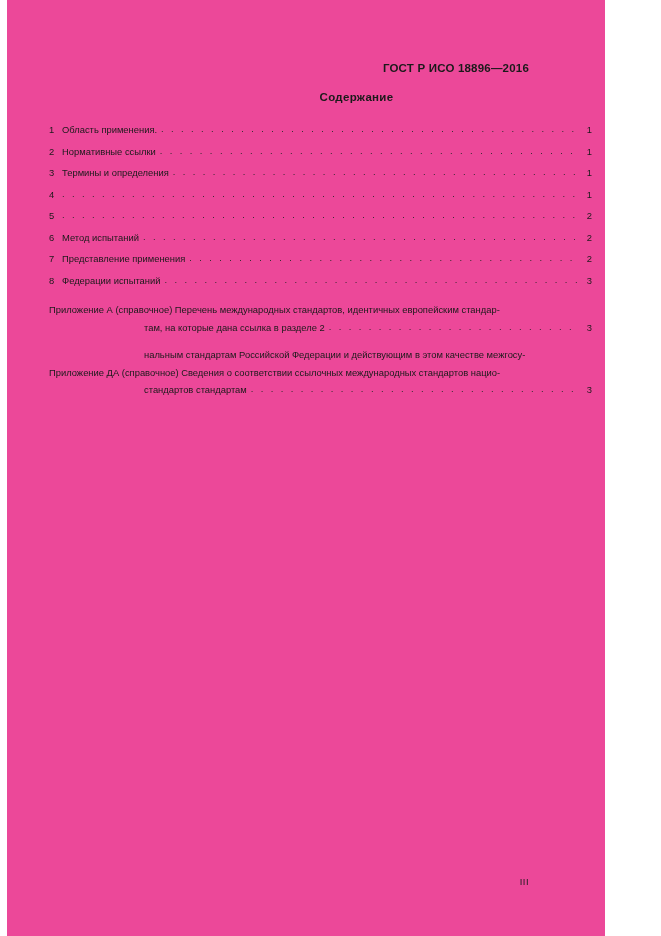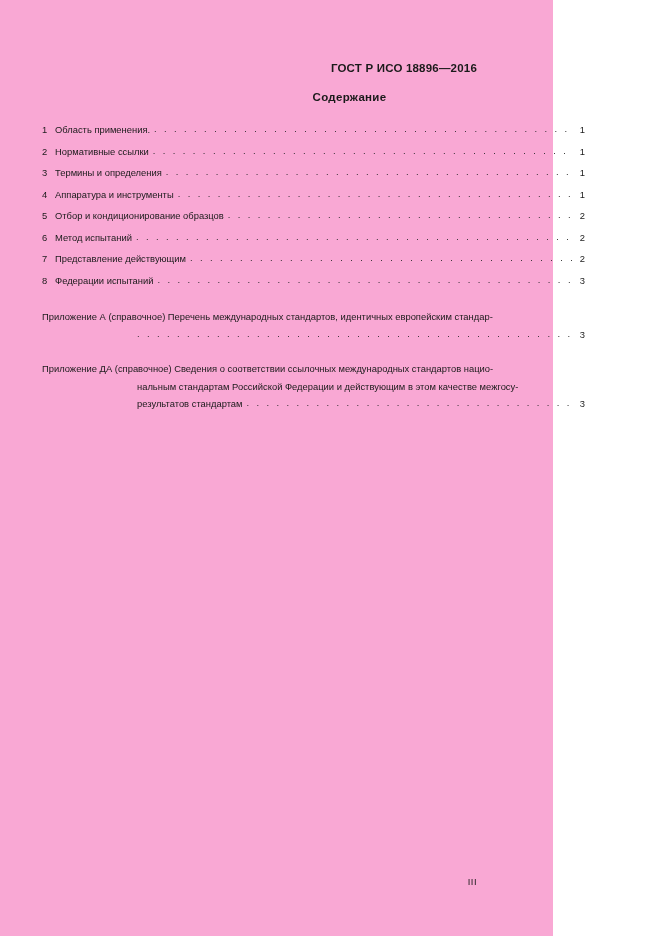--- a/index.html
+++ b/index.html
@@ -10,25 +10,25 @@
   body {
     width: 661px;
     height: 936px;
     position: relative;
     font-family: "Liberation Sans", sans-serif;
     color: #1a1a1a;
     overflow: hidden;
   }
   .page {
     position: absolute;
-    left: 0;
+    left: 7px;
     top: 0;
-    width: 553px;
+    width: 598px;
     height: 936px;
-    background: #f9a8d4;
+    background: #ec4899;
   }
   .header-std {
     position: absolute;
     right: 76px;
     top: 62px;
     font-size: 11.5px;
     font-weight: bold;
     letter-spacing: 0.2px;
     white-space: nowrap;
   }
@@ -81,21 +81,21 @@
     color: #2a2a2a;
     transform: translateY(-1px);
   }
   .pageno {
     flex: 0 0 auto;
     text-align: right;
     min-width: 10px;
     padding-left: 3px;
   }
   .wrap-block {
-    margin-top: 17px;
+    margin-top: 10px;
   }
   .wrap-line {
     display: block;
     font-size: 9.4px;
     line-height: 17.5px;
     white-space: nowrap;
   }
   .wrap-line.indent {
     padding-left: 95px;
   }
@@ -148,75 +148,74 @@
         <span class="num">3</span>
         <span class="label">Термины и определения</span>
         <span class="leader">. . . . . . . . . . . . . . . . . . . . . . . . . . . . . . . . . . . . . . . . . . . . . . . . . . . . . . . . . . . . . . . . . . . . . . . . . . .</span>
         <span class="pageno">1</span>
       </div>
     </div>
 
     <div class="toc-entry">
       <div class="row">
         <span class="num">4</span>
-        <span class="label">Аппаратура и инструменты</span>
         <span class="leader">. . . . . . . . . . . . . . . . . . . . . . . . . . . . . . . . . . . . . . . . . . . . . . . . . . . . . . . . . . . . . . . . . . . . . . . . . . .</span>
         <span class="pageno">1</span>
       </div>
     </div>
 
     <div class="toc-entry">
       <div class="row">
         <span class="num">5</span>
-        <span class="label">Отбор и кондиционирование образцов</span>
         <span class="leader">. . . . . . . . . . . . . . . . . . . . . . . . . . . . . . . . . . . . . . . . . . . . . . . . . . . . . . . . . . . . . . . . . . . . . . . . . . .</span>
         <span class="pageno">2</span>
       </div>
     </div>
 
     <div class="toc-entry">
       <div class="row">
         <span class="num">6</span>
         <span class="label">Метод испытаний</span>
         <span class="leader">. . . . . . . . . . . . . . . . . . . . . . . . . . . . . . . . . . . . . . . . . . . . . . . . . . . . . . . . . . . . . . . . . . . . . . . . . . .</span>
         <span class="pageno">2</span>
       </div>
     </div>
 
     <div class="toc-entry">
       <div class="row">
         <span class="num">7</span>
-        <span class="label">Представление действующим</span>
+        <span class="label">Представление применения</span>
         <span class="leader">. . . . . . . . . . . . . . . . . . . . . . . . . . . . . . . . . . . . . . . . . . . . . . . . . . . . . . . . . . . . . . . . . . . . . . . . . . .</span>
         <span class="pageno">2</span>
       </div>
     </div>
 
     <div class="toc-entry">
       <div class="row">
         <span class="num">8</span>
         <span class="label">Федерации испытаний</span>
         <span class="leader">. . . . . . . . . . . . . . . . . . . . . . . . . . . . . . . . . . . . . . . . . . . . . . . . . . . . . . . . . . . . . . . . . . . . . . . . . . .</span>
         <span class="pageno">3</span>
       </div>
     </div>
 
     <div class="toc-entry multi wrap-block">
       <span class="wrap-line">Приложение А (справочное) Перечень международных стандартов, идентичных европейским стандар-</span>
       <span class="wrap-last">
+        <span class="label">там, на которые дана ссылка в разделе 2</span>
         <span class="leader">. . . . . . . . . . . . . . . . . . . . . . . . . . . . . . . . . . . . . . . . . . . . . . . . . . . . . . . . . . . .</span>
         <span class="pageno">3</span>
       </span>
     </div>
 
     <div class="toc-entry multi wrap-block">
+      <span class="wrap-line indent">нальным стандартам Российской Федерации и действующим в этом качестве межгосу-</span>
       <span class="wrap-line">Приложение ДА (справочное) Сведения о соответствии ссылочных международных стандартов нацио-</span>
-      <span class="wrap-line indent">нальным стандартам Российской Федерации и действующим в этом качестве межгосу-</span>
       <span class="wrap-last">
-        <span class="label">результатов стандартам</span>
+        <span class="label">стандартов стандартам</span>
         <span class="leader">. . . . . . . . . . . . . . . . . . . . . . . . . . . . . . . . . . . . . . . . . . . . . . . . . . . . . . . . . . . .</span>
         <span class="pageno">3</span>
       </span>
     </div>
 
   </div>
 
   <div class="folio">III</div>
 
 </div>

